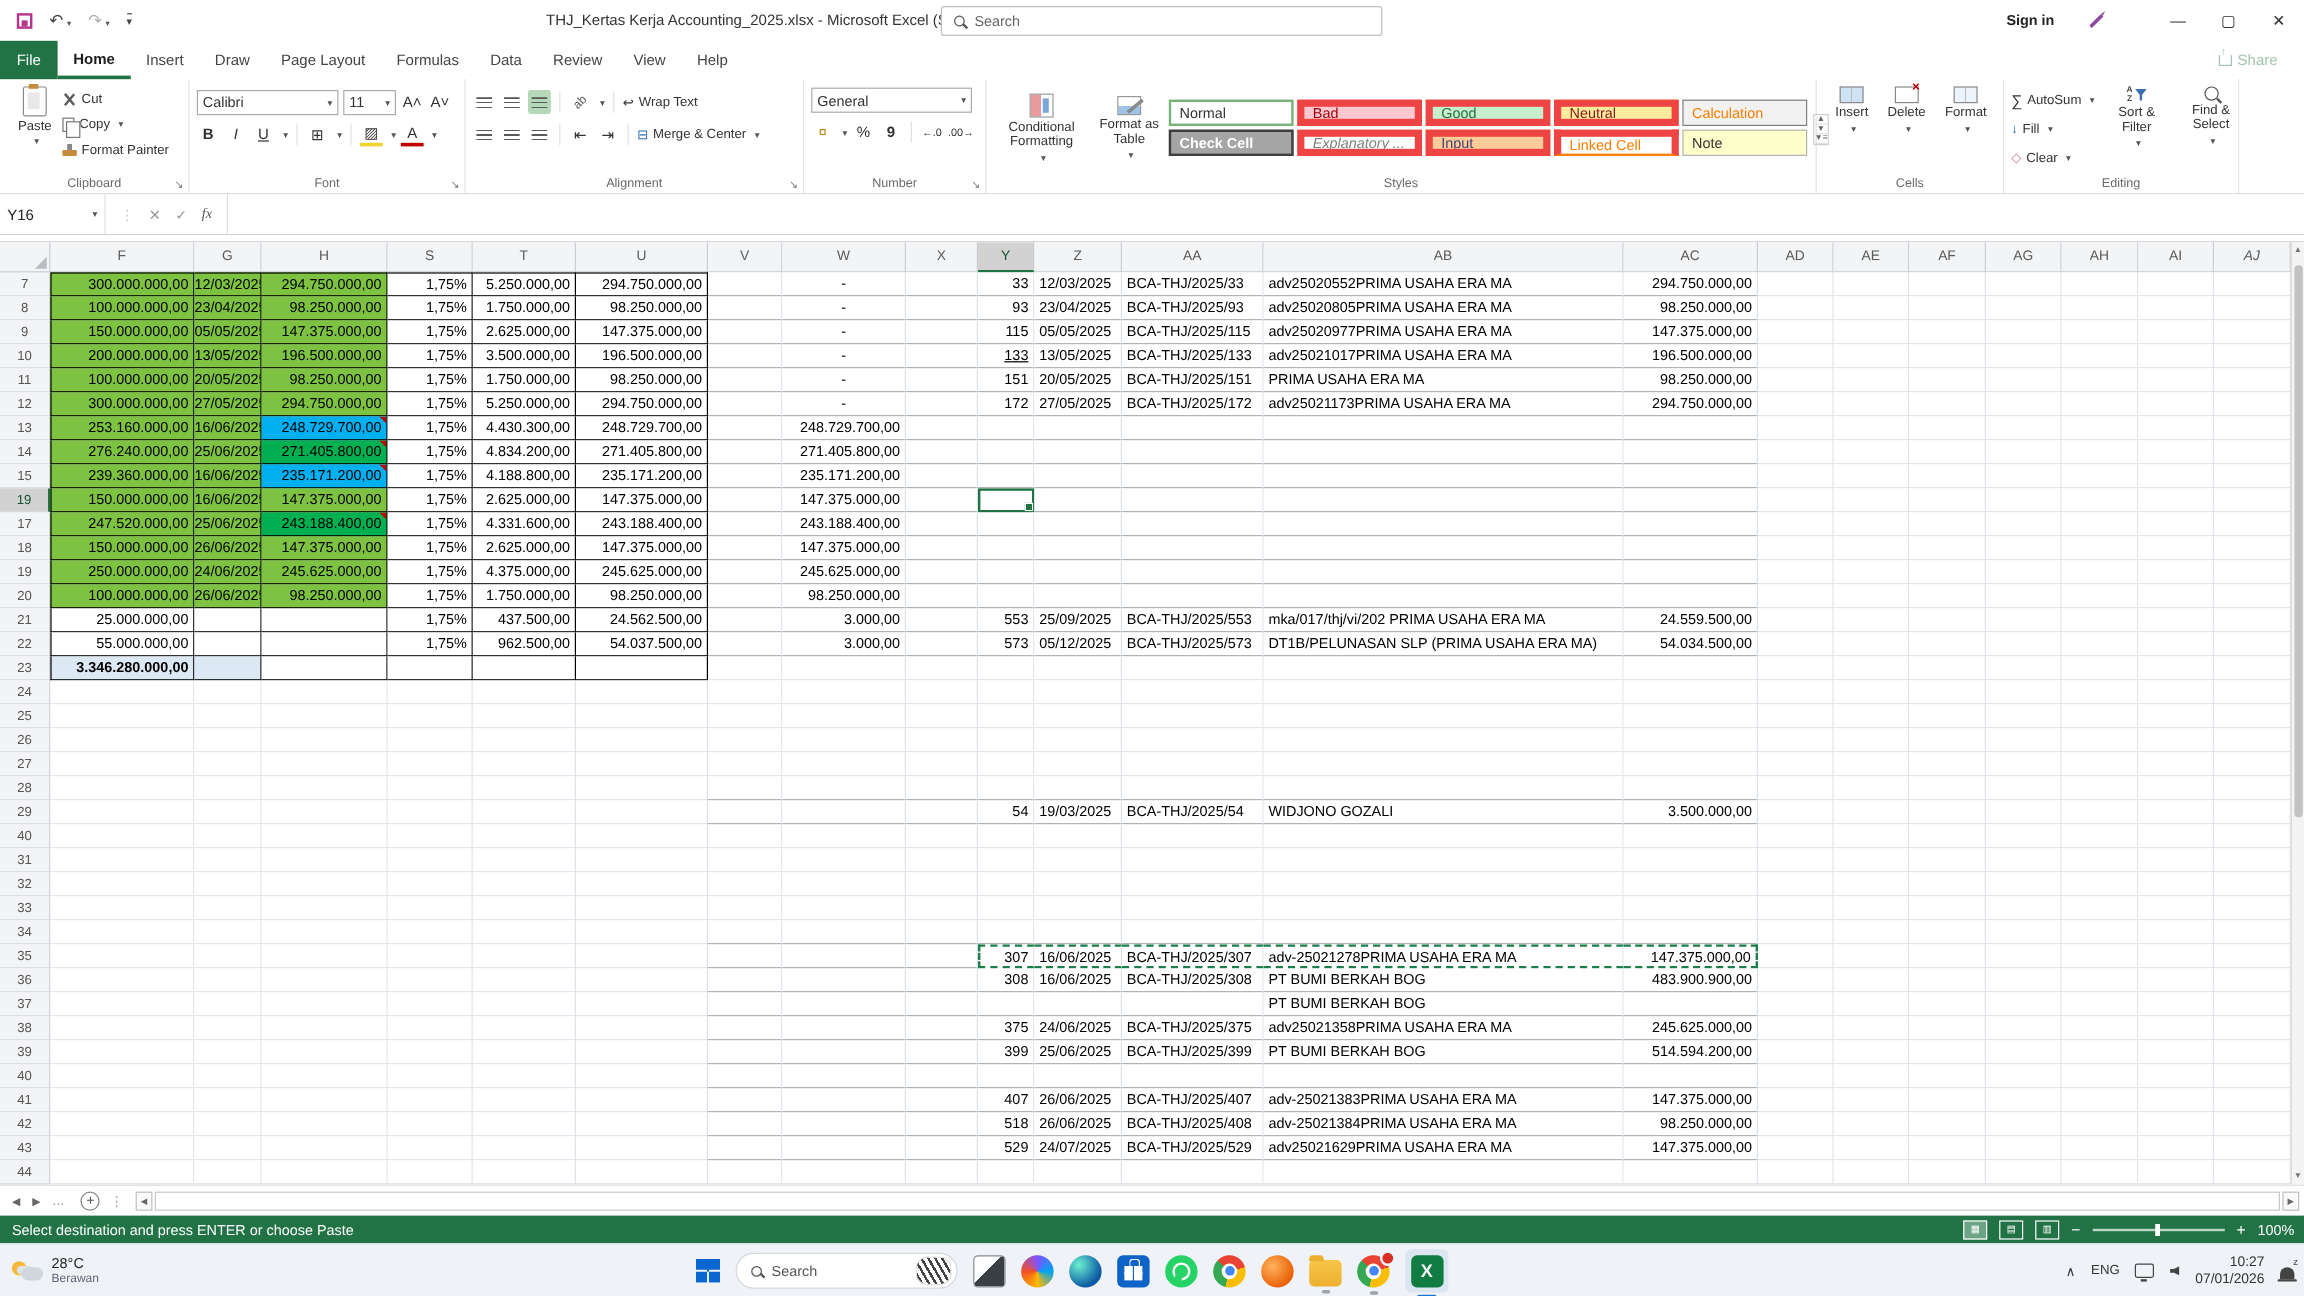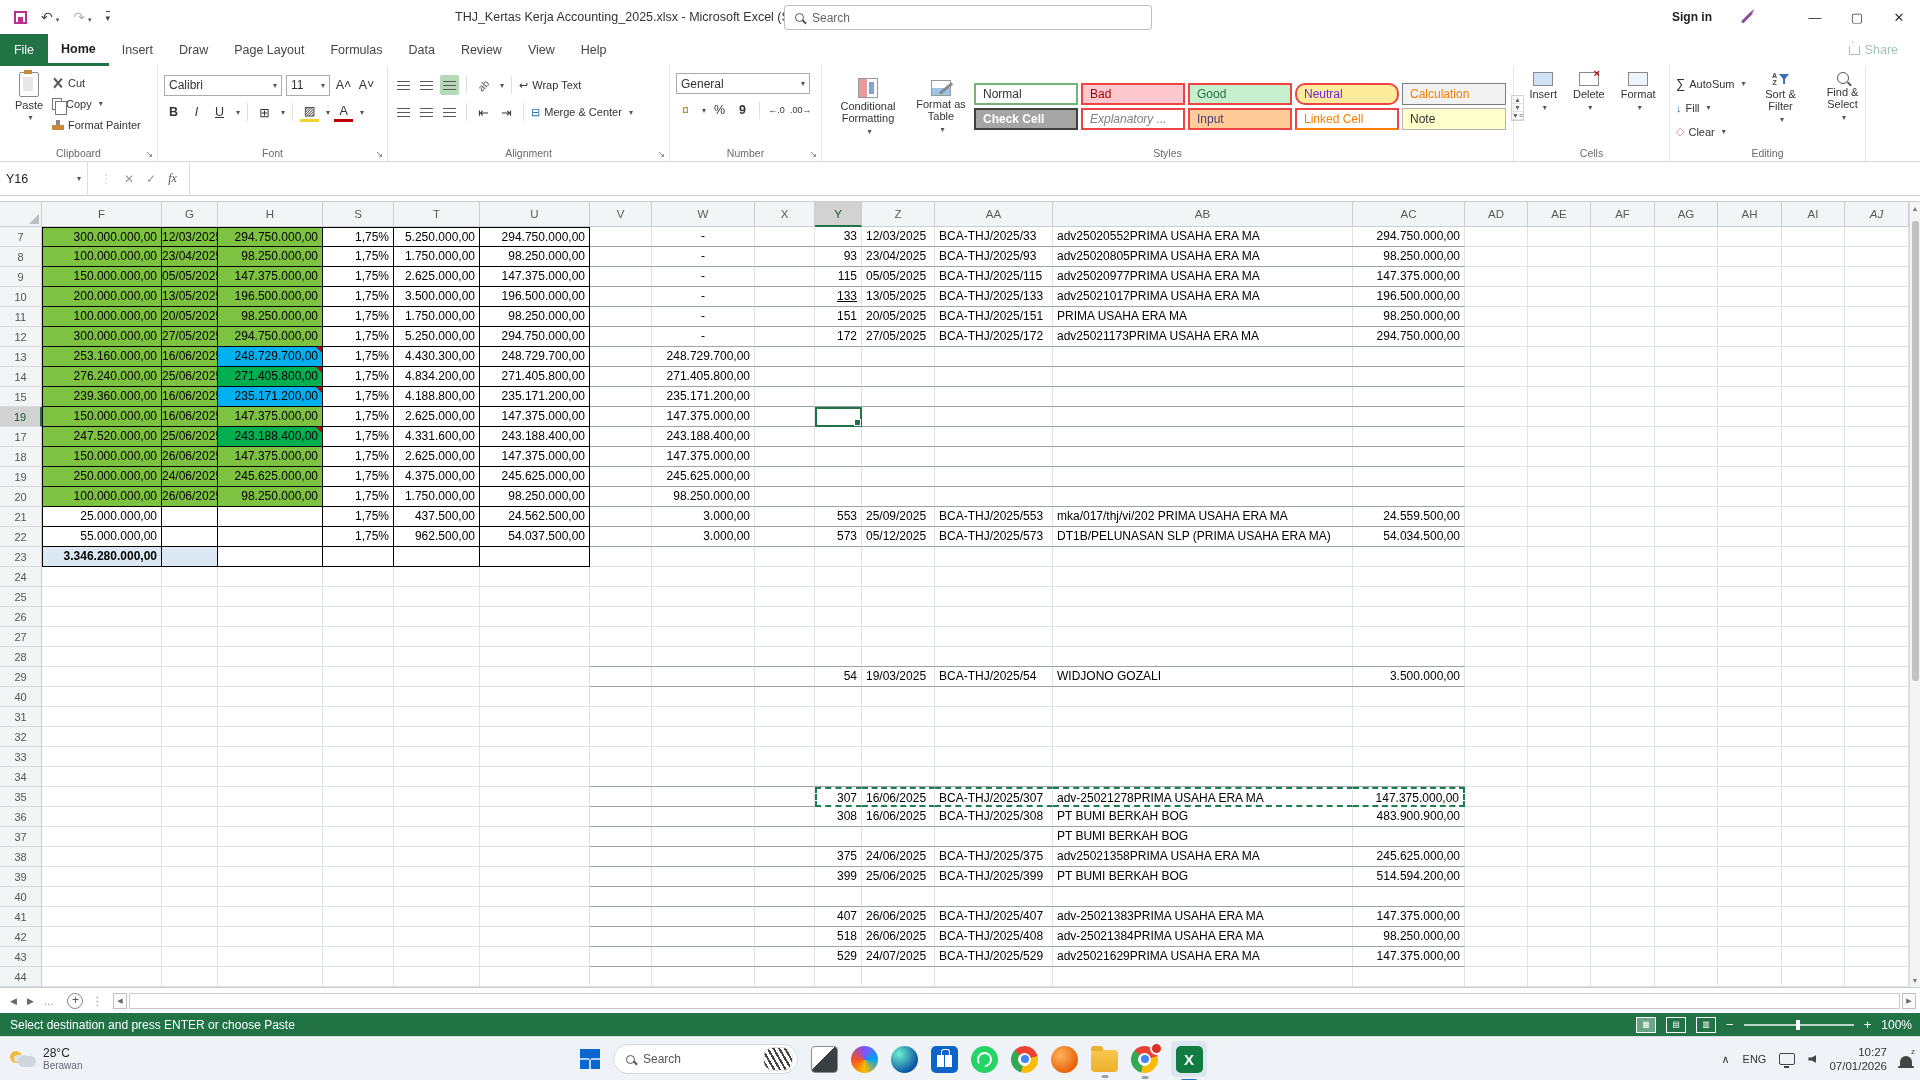--- a/index.html
+++ b/index.html
@@ -58,23 +58,23 @@
   .frow { display:flex; align-items:center; gap:4px; height:24px; }
   .ddbox { border:1px solid #ababab; background:#fff; height:21px; display:flex; align-items:center; justify-content:space-between; padding:0 4px; font-size:12px; }
   .fbtn { min-width:19px; height:20px; display:flex; align-items:center; justify-content:center; font-size:12.5px; }
   .bar-y { border-bottom:3px solid #f2d22e; } .bar-r { border-bottom:3px solid #c00000; }
   .sep-v { width:1px; height:18px; background:#e0e0e0; margin:0 3px; }
   
   .ic-lines { width:13px; height:9px; background:repeating-linear-gradient(to bottom,#5a5a5a 0 1.2px,transparent 1.2px 3.9px); display:inline-block; }
   .fbtn.on { background:#b5d9b8; border-radius:2px; }
   .rot { display:inline-block; transform:rotate(-45deg); font-size:10px; color:#555; }
   
-  .chip { width:104px; height:22px; border:2px solid #ef4444; background:#fff; font-size:12px; display:flex; align-items:center; padding:0 7px; white-space:nowrap; overflow:hidden; }
+  .chip { width:104px; height:22px; border:6px solid #ef4444; background:#fff; font-size:12px; display:flex; align-items:center; padding:0 7px; white-space:nowrap; overflow:hidden; }
   .st-normal{ border:2px solid #77b377; } .st-bad{ background:#FFC7CE; color:#9C0006; }
-  .st-good{ background:#C6EFCE; color:#276c43; } .st-neutral{ background:#FFEB9C; color:#6d28d9;border-radius:10px; }
+  .st-good{ background:#C6EFCE; color:#276c43; } .st-neutral{ background:#FFEB9C; color:#7f1d1d; }
   .st-calc{ background:#F2F2F2; color:#FA7D00; border:1px solid #7F7F7F; }
   .st-check{ background:#A5A5A5; color:#fff; border:2px solid #3F3F3F; font-weight:bold; }
   .st-expl{ color:#7F7F7F; font-style:italic; } .st-input{ background:#FFCC99; color:#3F3F76; }
   .st-linked{ color:#FA7D00; border-bottom:2px solid #FF8001; } .st-note{ background:#FFFFCC; border:1px solid #B2B2B2; }
   .gal { display:grid; grid-template-columns:repeat(5,106px); grid-auto-rows:24px; gap:1px; align-content:center; }
   .galscroll { width:16px; display:flex; flex-direction:column; border:1px solid #d0d0d0; margin-left:3px; }
   .galscroll span{ flex:1; display:flex; align-items:center; justify-content:center; font-size:7px; color:#666; border-bottom:1px solid #e0e0e0; }
   .ic-cf { width:20px; height:20px; border:1px solid #999; background:linear-gradient(90deg,#e99a9a 0 45%,#fff 0); position:relative; }
   .ic-cf::after{ content:""; position:absolute; inset:3px 3px 3px 55%; background:#7aa7d8; }
   .ic-fat { width:20px; height:16px; border:1px solid #999; background:linear-gradient(to bottom,#fff 0 50%,#9ec3e6 0); position:relative; }

